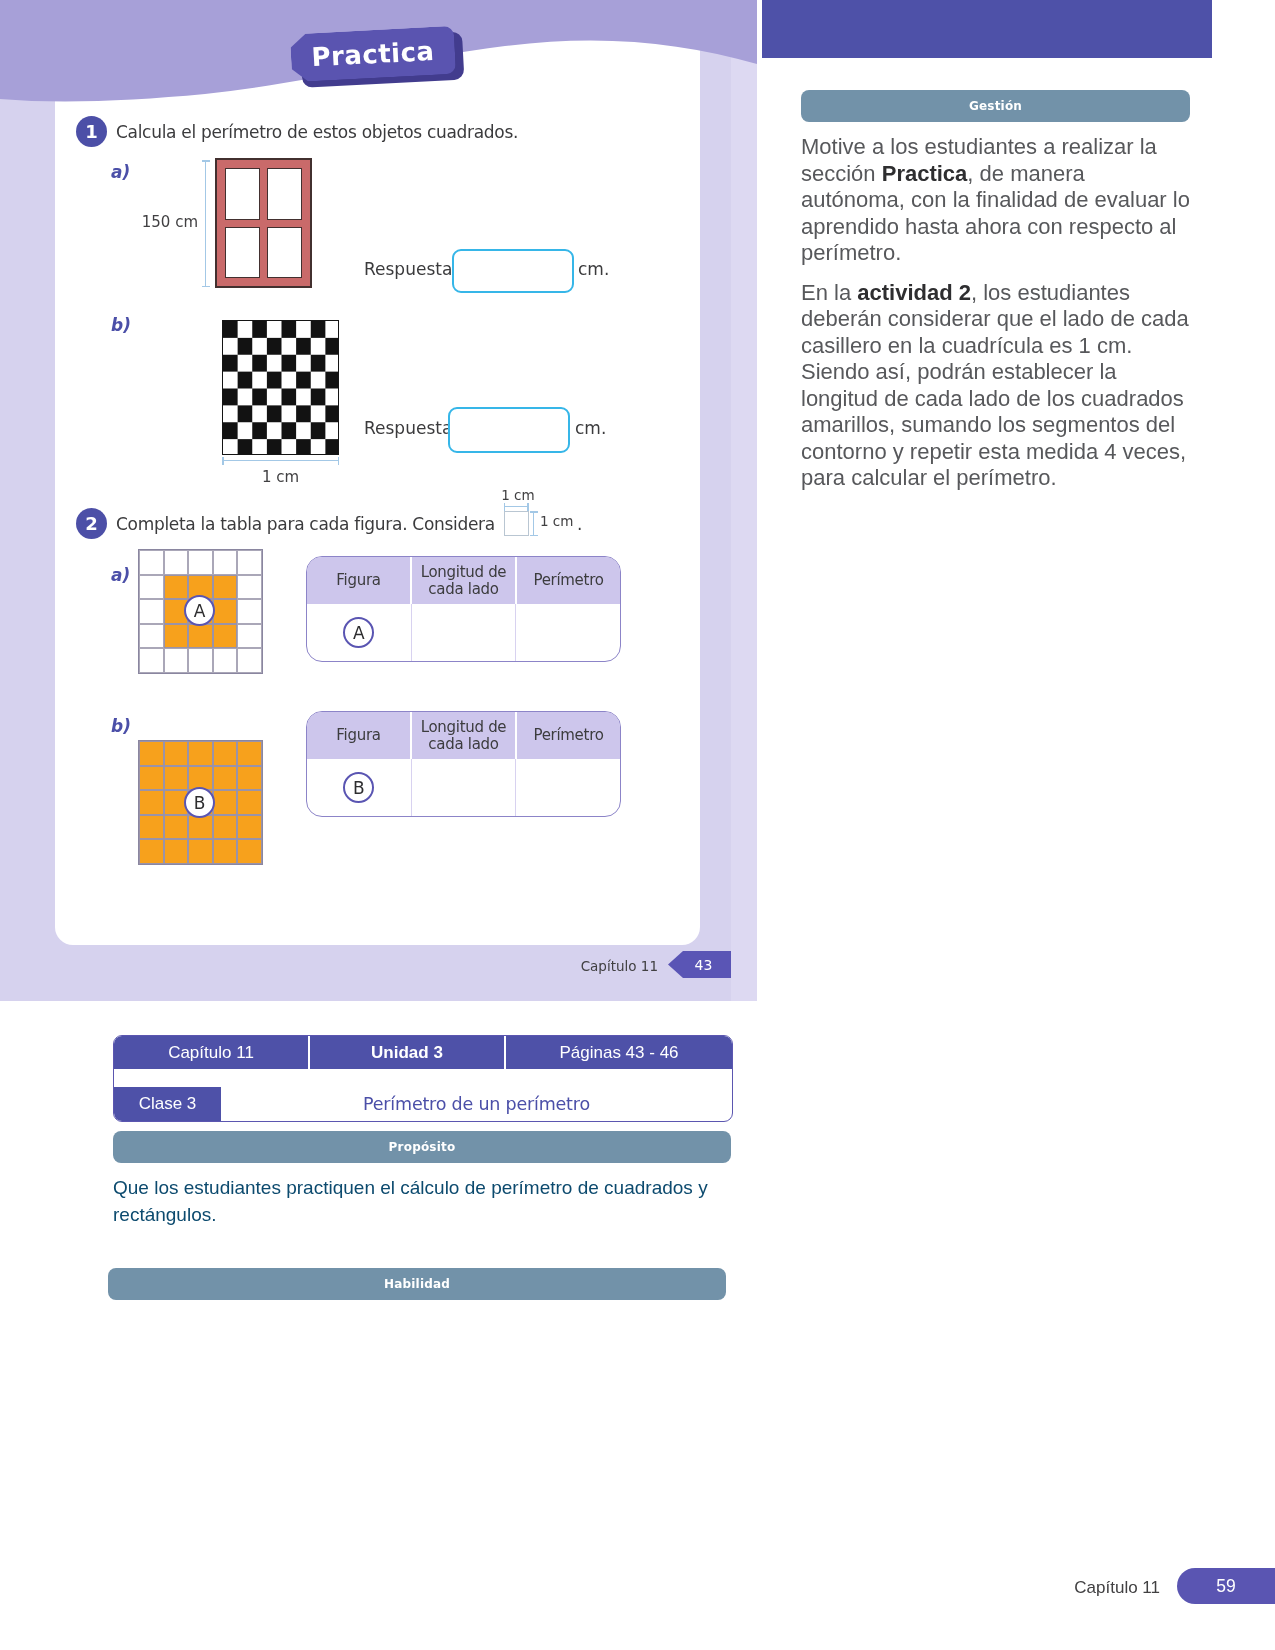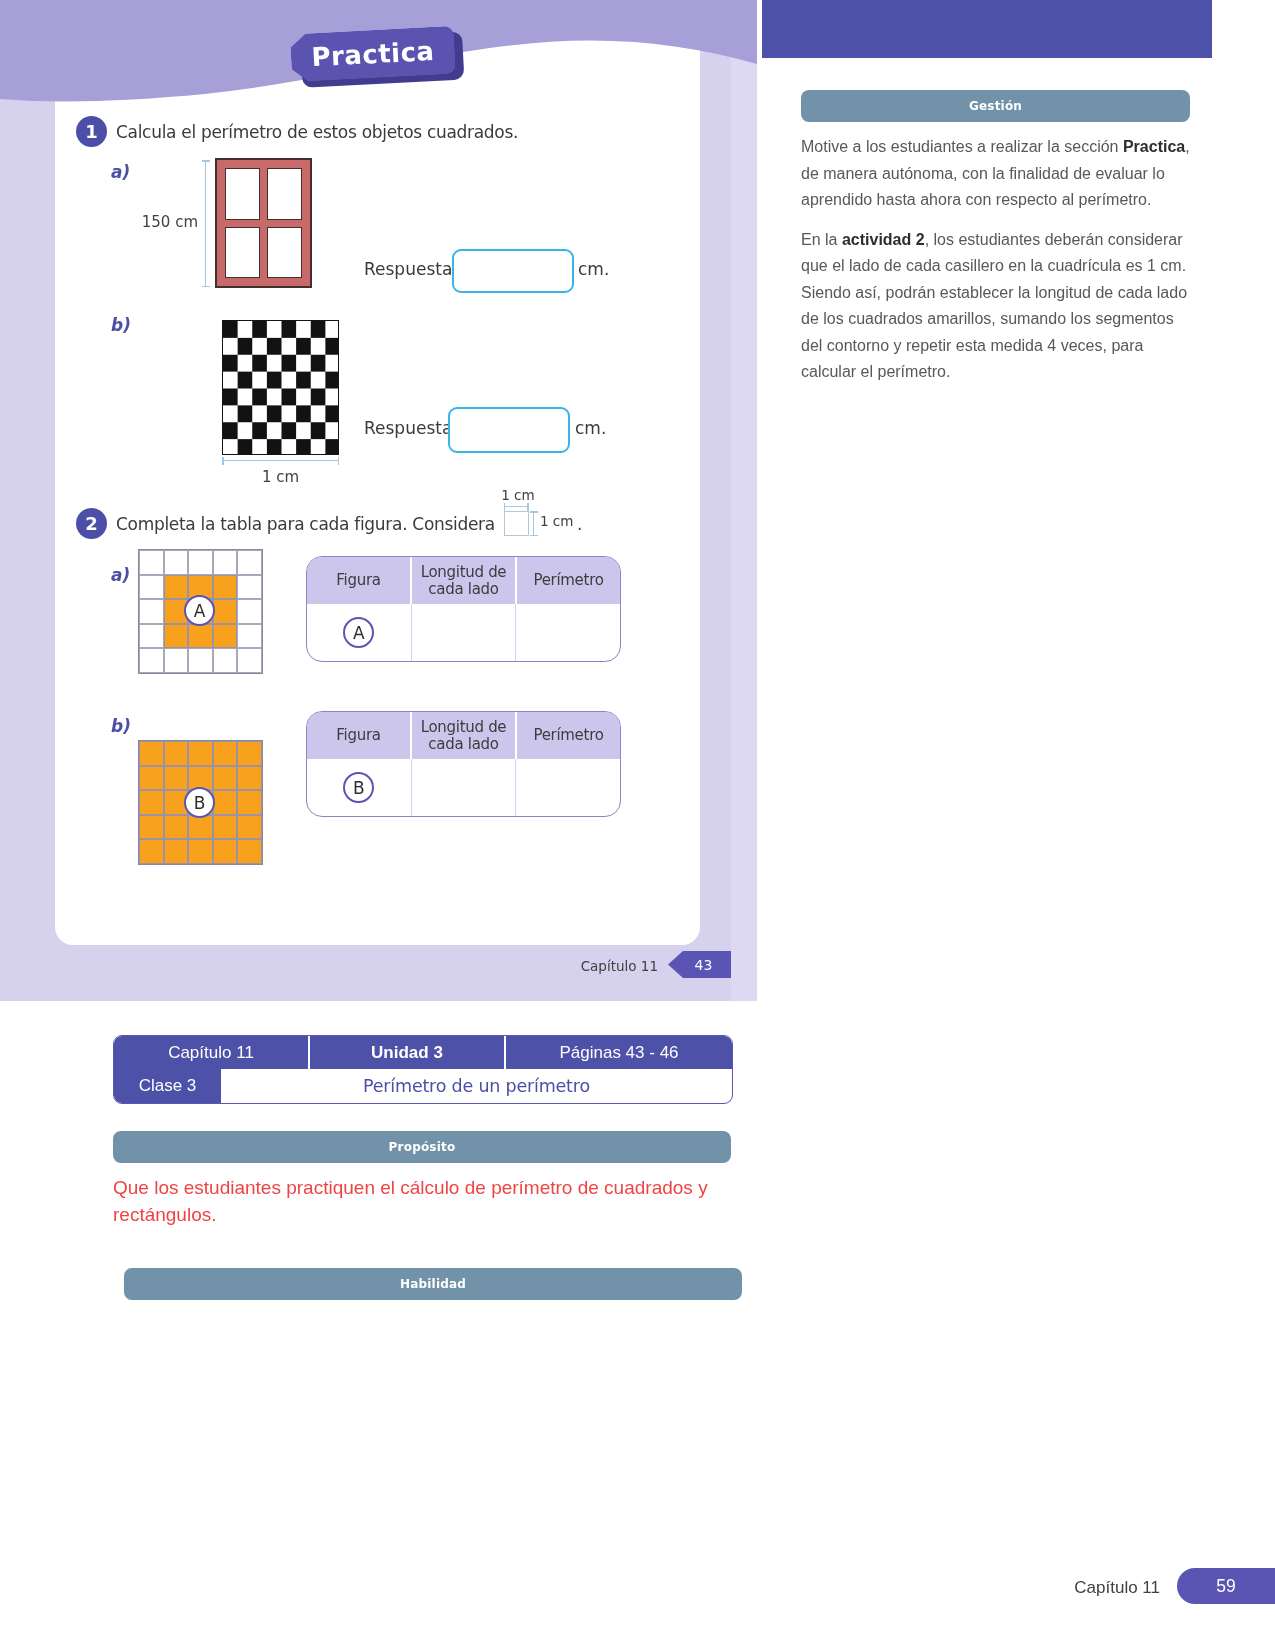--- a/index.html
+++ b/index.html
@@ -74,35 +74,35 @@
 
   
   .sp-footer-ch{font-size:13.5px;color:#414042;}
   .badge-43{width:63px;height:27px;background:#5a55b5;clip-path:polygon(0 50%,15px 0,100% 0,100% 100%,15px 100%);
     display:flex;align-items:center;justify-content:center;color:#fff;font-size:14px;padding-left:8px;box-sizing:border-box;}
 
   
   .topbar{left:762px;top:0;width:450px;height:58px;background:#4e51a8;}
   .slate-bar{height:32px;background:#7292a9;border-radius:8px;display:flex;align-items:center;justify-content:center;
     color:#fff;font-weight:bold;font-size:12px;letter-spacing:.2px;}
-  .gestion-text{font-family:"Liberation Sans",sans-serif;font-size:16px;line-height:26.5px;color:#57585b;}
+  .gestion-text{font-family:"Liberation Sans",sans-serif;font-size:22px;line-height:26.5px;color:#57585b;}
   .gestion-text p{margin:0 0 13px 0;}
   .gestion-text b{color:#2e2e30;}
 
   
   .lesson-table{left:113px;top:1035px;width:618px;border:1.5px solid #5b56b0;border-radius:9px;overflow:hidden;background:#fff;}
   .lt-row{display:flex;gap:2px;background:#fff;}
   .lt-cell{background:#4e51a8;color:#fff;height:33px;display:flex;align-items:center;justify-content:center;
     font-family:"Liberation Sans",sans-serif;font-size:17px;}
-  .lt-row2{display:flex;margin-top:0;}
+  .lt-row2{display:flex;margin-top:18px;}
   .lt-class{width:107px;height:34px;background:#4e51a8;color:#fff;display:flex;align-items:center;justify-content:center;
     font-family:"Liberation Sans",sans-serif;font-size:17px;border-radius:0 0 0 7px;}
   .lt-title{flex:1;height:34px;display:flex;align-items:center;justify-content:center;color:#4b4fa8;
     font-size:17.5px;letter-spacing:-0.2px;}
-  .section-text{font-family:"Liberation Sans",sans-serif;font-size:19px;line-height:27px;color:#ef4444;}
+  .section-text{font-family:"Liberation Sans",sans-serif;font-size:19px;line-height:27px;color:#0c4a6e;}
 
   .badge-59{left:1177px;top:1568px;width:98px;height:36px;background:#5a55b2;border-radius:18px 0 0 18px;
     display:flex;align-items:center;justify-content:center;color:#fff;font-size:17.5px;font-family:"Liberation Sans",sans-serif;}
   .footer-ch{font-family:"Liberation Sans",sans-serif;font-size:17px;color:#414042;}
 </style>
 </head>
 <body>
 
 <div id="canvas">
 
@@ -265,18 +265,18 @@
     </div>
     <div class="lt-row2">
       <div class="lt-class">Clase 3</div>
       <div class="lt-title">Perímetro de un perímetro</div>
     </div>
   </div>
 
   <div class="abs slate-bar" style="left:113px;top:1131px;width:618px;">Propósito</div>
   <div class="abs section-text" style="left:113px;top:1174px;width:630px;">Que los estudiantes practiquen el cálculo de perímetro de cuadrados y rectángulos.</div>
 
-  <div class="abs slate-bar" style="left:124px;top:1268px;width:618px;">Habilidad</div>
+  <div class="abs slate-bar" style="left:108px;top:1268px;width:618px;">Habilidad</div>
 
   <div class="abs footer-ch" style="left:1040px;top:1578px;width:120px;text-align:right;">Capítulo 11</div>
   <div class="abs badge-59">59</div>
 
 </div>
 
 </body></html>

